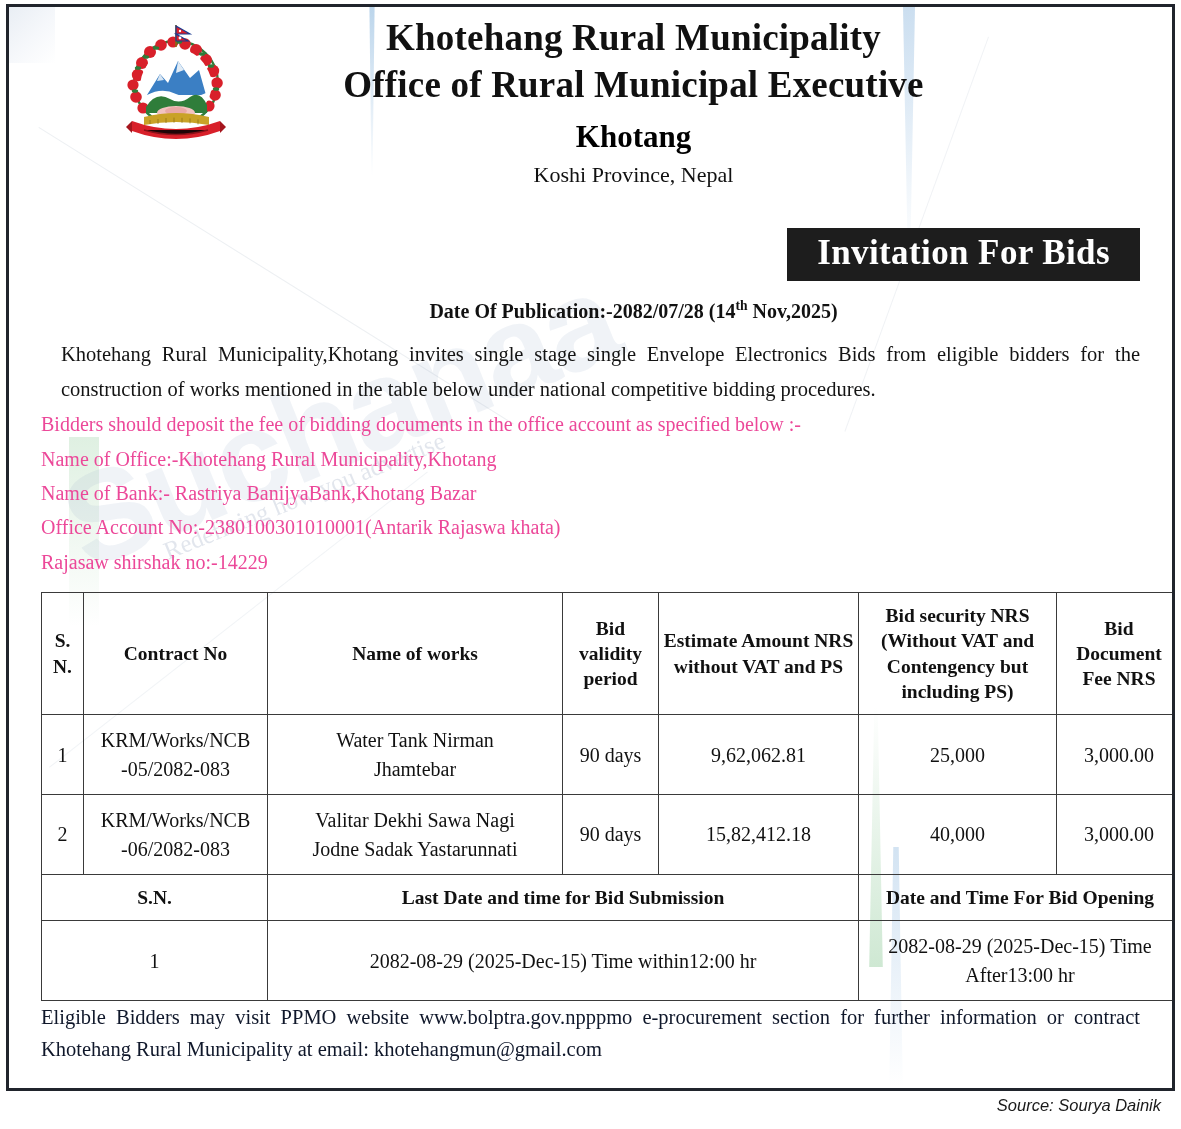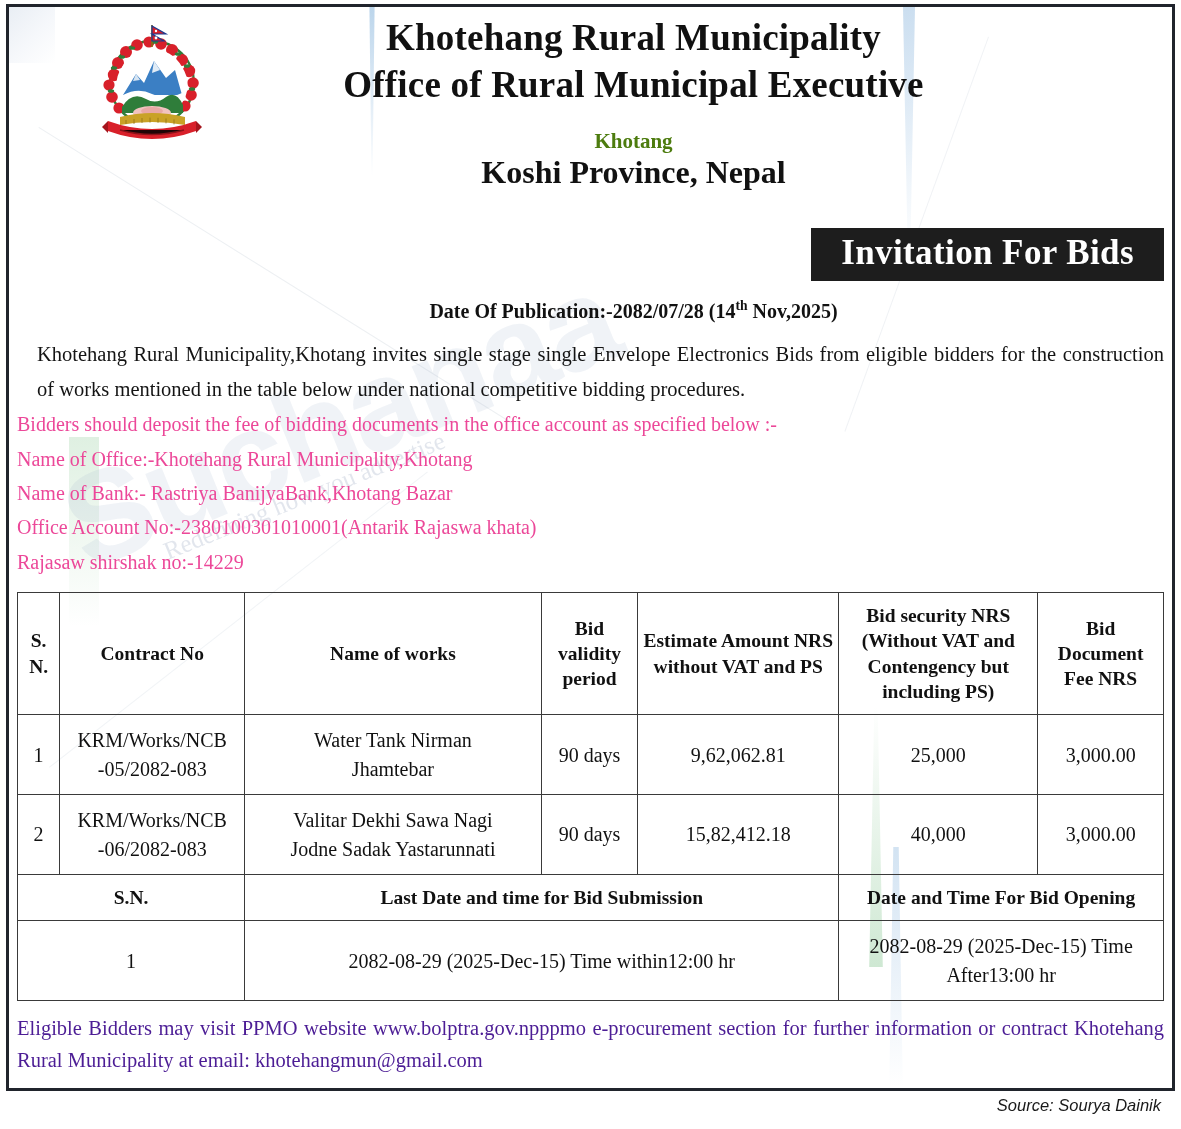--- a/index.html
+++ b/index.html
@@ -79,40 +79,40 @@
   .wm-sub{
     position:absolute;left:105px;top:175px;
     font-size:25px;
     font-family:"Liberation Serif", serif;
     color:rgba(150,165,190,.28);
     transform:rotate(-22deg);
     white-space:nowrap;
   }
   .content{
     position:absolute;left:0;top:0;width:1163px;height:764px;
-    padding:0 8px;
+    padding:0 32px;
     box-sizing:border-box;
     z-index:5;
   }
   
   .hdr{position:relative;height:205px;}
   .emblem{
     position:absolute;left:75px;top:14px;width:120px;height:125px;
   }
   .htext{text-align:center;padding-left:86px;padding-top:10px;}
   .org1{
     font-size:37px;font-weight:bold;line-height:1.16;
     letter-spacing:.2px;color:#111;
   }
   .org2{
     font-size:37px;font-weight:bold;line-height:1.16;
     letter-spacing:.2px;color:#111;margin-top:4px;
   }
-  .org3{font-size:21px;font-weight:bold;margin-top:22px;color:#4d7c0f;}
-  .org4{font-size:32px;font-weight:bold;color:#111;}
+  .org3{font-size:31px;font-weight:bold;margin-top:12px;color:#000000;}
+  .org4{font-size:22px;font-weight:normal;margin-top:7px;color:#111;}
   .banner-wrap{text-align:right;margin-top:16px;padding-left:86px;}
   .banner{
     display:inline-block;
     background:#1d1d1d;color:#ffffff;
     font-size:35px;font-weight:bold;
     padding:5px 30px 8px 30px;
     letter-spacing:.4px;
   }
   .pubdate{
     text-align:center;padding-left:86px;
@@ -150,22 +150,22 @@
   .c-valid{width:96px;}
   .c-est{width:200px;}
   .c-sec{width:198px;}
   .c-fee{width:125px;}
   .sub-th{
     font-size:21px;font-weight:bold;padding:11px 3px;
   }
   .sub-td{font-size:19.5px;padding:10px 3px;}
   
   .foot{
-    font-size:20.5px;line-height:1.55;color:#4c1d95;
-    text-align:justify;margin-top:12px;
+    font-size:20.5px;line-height:1.55;color:#0f172a;
+    text-align:justify;margin-top:1px;
   }
   .source{
     position:absolute;left:0;top:1096px;width:1175px;
     text-align:right;padding-right:14px;
     box-sizing:border-box;
     font-family:"Liberation Sans", sans-serif;
     font-style:italic;font-size:16.5px;color:#1a1a1a;
   }
 </style>
 </head>

